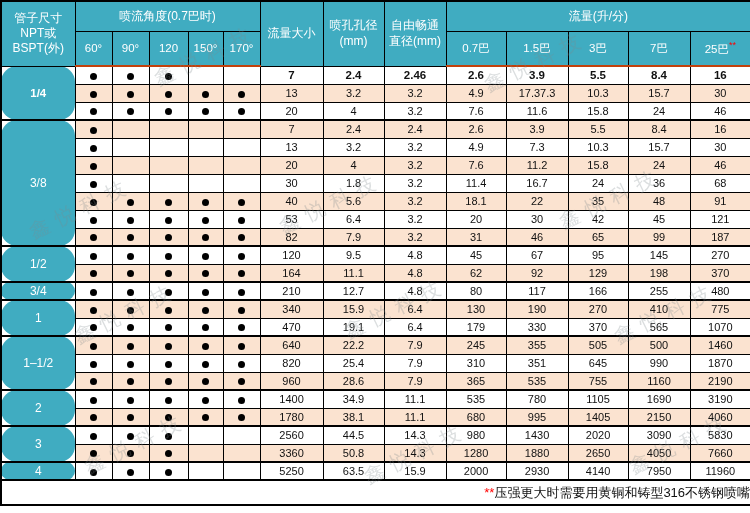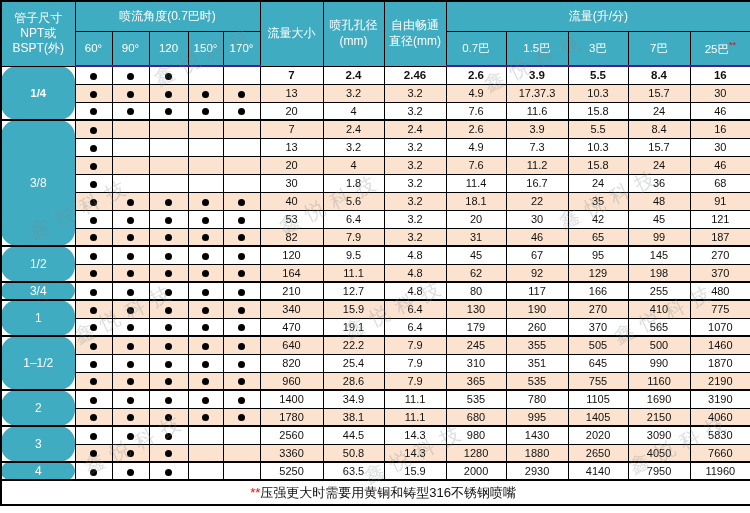--- a/index.html
+++ b/index.html
@@ -27,21 +27,21 @@
     overflow: hidden;
   }
   thead th {
     background: #40ACC1;
     color: #fff;
     font-weight: normal;
     font-size: 12px;
   }
   thead tr.hrow1 { height: 30px; margin-left: 38px; }
   thead tr.hrow2 { height: 35px; }
-  thead tr.hrow2 th { font-size: 11.5px; border-bottom: 2px solid #4c1d95; }
+  thead tr.hrow2 th { font-size: 11.5px; border-bottom: 2px solid #c2410c; }
   .pipe-head span, .twoline span { display: block; line-height: 1.28; }
   tbody tr { height: 18px; }
   tbody td {
     font-size: 11px;
     color: #111;
     background: #ffffff;
   }
   tbody tr.alt td { background: #FBE3D0; }
   tbody td.pipe {
     background: #40ACC1 !important;
@@ -53,21 +53,21 @@
   tbody tr.sec-start td { border-top: 2px solid #000; }
   .dot {
     display: inline-block;
     width: 7px; height: 7px;
     background: #000;
     border-radius: 50%;
     vertical-align: middle;
   }
   tfoot td.footnote {
     height: 25px;
-    text-align: center;
+    text-align: right;
     background: #fff;
     font-size: 13px;
     padding-left: 14px;
     border-top: 2px solid #000;
     color: #111;
   }
   .red { color: #FF0000; }
   sup.note {
     color: #FF0000;
     font-size: 9px;
@@ -360,21 +360,21 @@
       <tr>
         <td><span class="dot"></span></td>
         <td><span class="dot"></span></td>
         <td><span class="dot"></span></td>
         <td><span class="dot"></span></td>
         <td><span class="dot"></span></td>
         <td>470</td>
         <td>19.1</td>
         <td>6.4</td>
         <td>179</td>
-        <td>260</td>
+        <td>330</td>
         <td>370</td>
         <td>565</td>
         <td>1070</td>
       </tr>
       <tr class="alt sec-start">
         <td class="pipe" rowspan="3">1–1/2</td>
         <td><span class="dot"></span></td>
         <td><span class="dot"></span></td>
         <td><span class="dot"></span></td>
         <td><span class="dot"></span></td>

